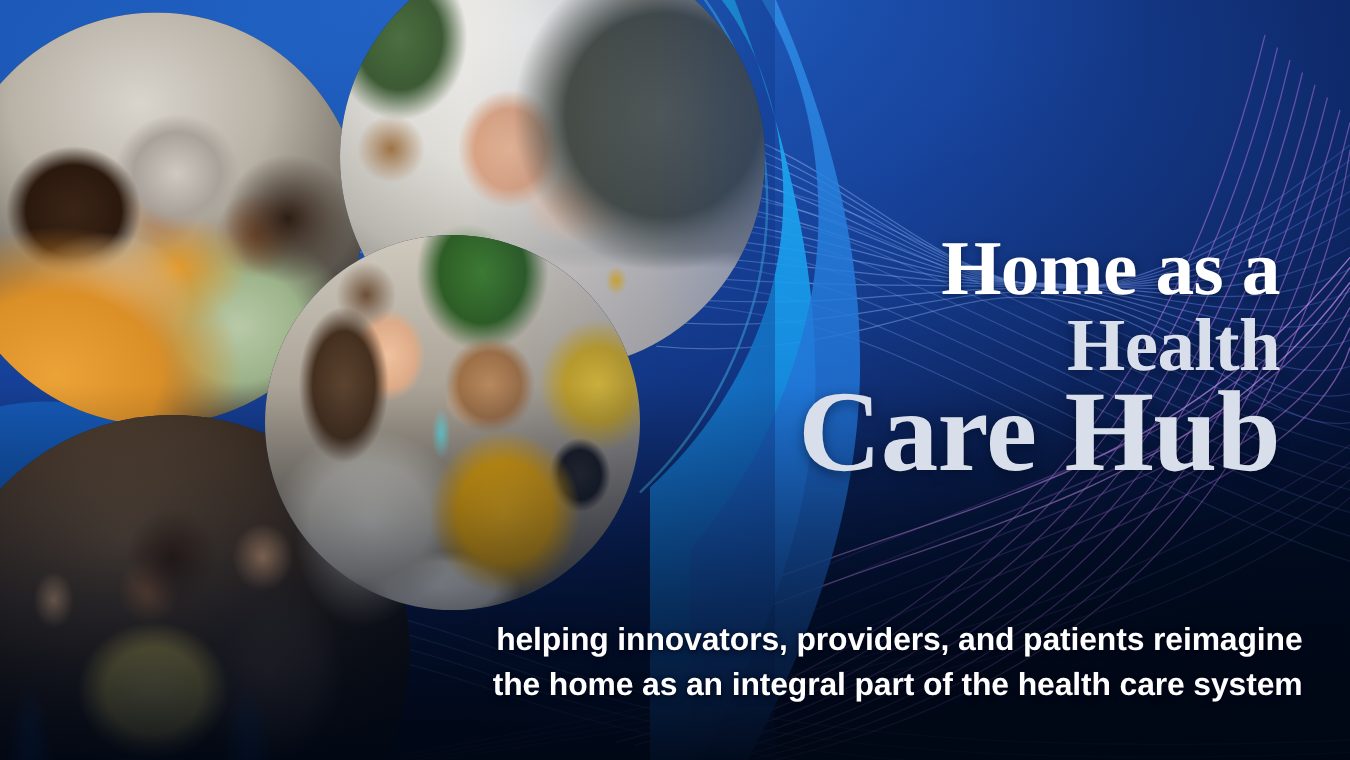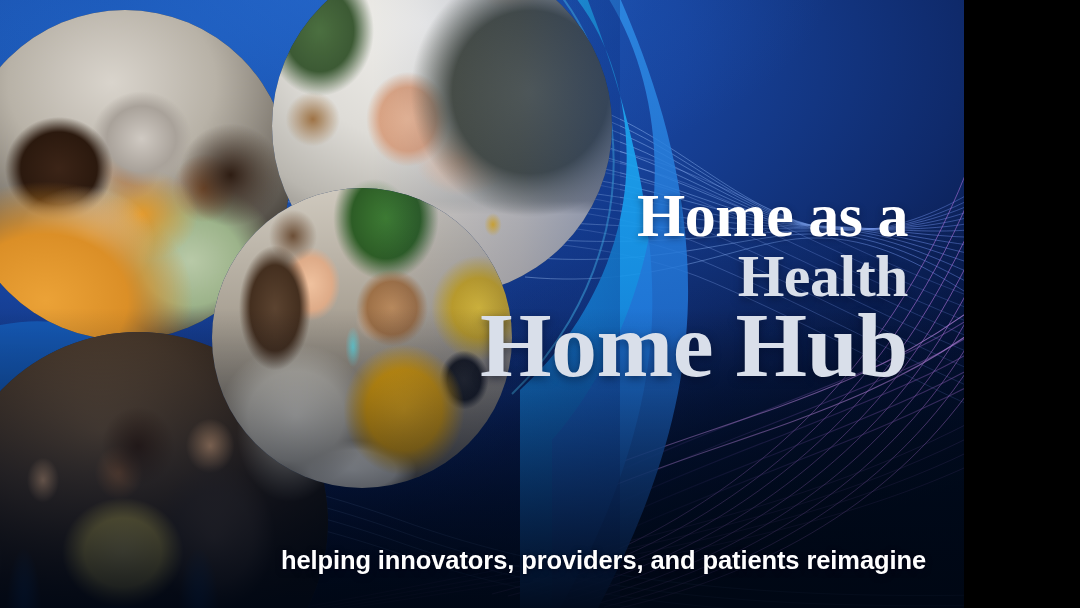--- a/index.html
+++ b/index.html
@@ -4,21 +4,21 @@
 <title>Home as a Health Care Hub</title>
 <style>
   * { margin:0; padding:0; box-sizing:border-box; }
   html,body{ background:#000; }
   body{
     font-family:"Liberation Sans", sans-serif;
   }
 
   #banner{
     position:relative;
-    width:964px;
+    width:1080px;
     height:608px;
     overflow:hidden;
     background:#0a1f55;
   }
 
   
   .bg-base{
     position:absolute; inset:0;
     background:
       radial-gradient(130% 95% at 14% 8%,  #1e5fbe 0%, #1b53b0 22%, #17429a 44%, #0f2a6b 66%, #06133c 84%, #00091a 100%);
@@ -207,21 +207,21 @@
   }
   .hl-3{
     font-size:92px;
     color:#d9dfea;
     text-shadow:0 3px 9px rgba(0,8,30,.5);
   }
 
   .subhead{
     position:absolute;
     left:0; right:38px;
-    bottom:30px;
+    bottom:42px;
     text-align:right;
     font-family:"Liberation Sans", sans-serif;
     font-weight:bold;
     font-size:25.5px;
     line-height:1.42;
     color:#ffffff;
     letter-spacing:-0.1px;
     text-shadow:0 2px 6px rgba(0,6,24,.75), 0 0 2px rgba(0,6,24,.6);
   }
   .sub-line{ display:block; white-space:nowrap; }
@@ -374,20 +374,21 @@
       <div class="scene"></div>
     </div>
   </div>
   <div class="collage-blend"></div>
 
   <div class="bg-bottom-dark"></div>
 
   <div class="headline">
     <span class="hl-line hl-1">Home as a</span>
     <span class="hl-line hl-2">Health</span>
-    <span class="hl-line hl-3">Home Hub</span>
+    <span class="hl-line hl-3">Care Hub</span>
   </div>
 
   <div class="subhead">
     <span class="sub-line">helping innovators, providers, and patients reimagine</span>
+    <span class="sub-line">the home as an integral part of the health care system</span>
   </div>
 
 </div>
 
 </body></html>

